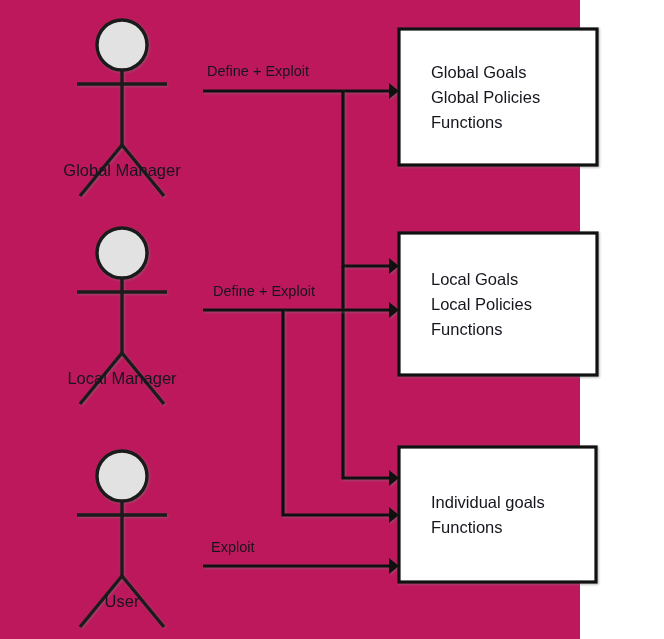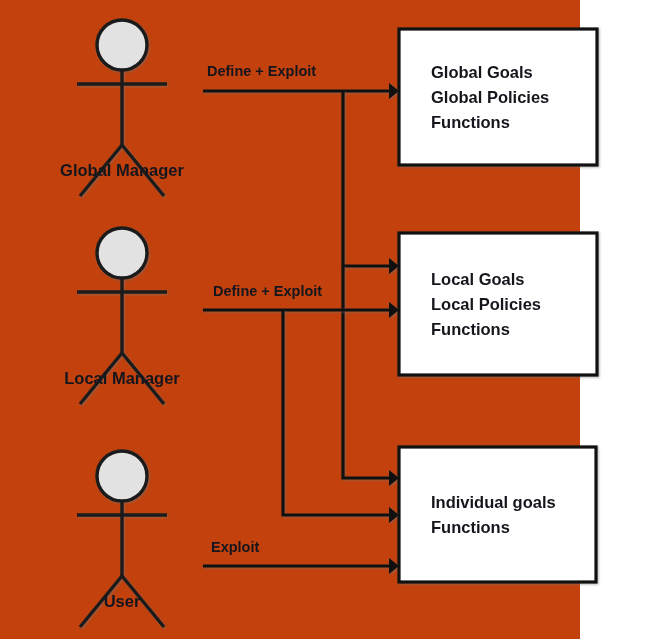--- a/index.html
+++ b/index.html
@@ -10,22 +10,21 @@
   body {
     width: 664px;
     height: 639px;
     font-family: "Liberation Sans", sans-serif;
     overflow: hidden;
   }
   #diagram-root {
     position: relative;
     width: 580px;
     height: 639px;
-    background: #c2410c;
-    font-weight: bold;
+    background: #be185d;
   }
   svg.diagram-canvas {
     position: absolute;
     top: 0;
     left: 0;
     width: 664px;
     height: 639px;
     display: block;
   }
   .actor-head {

